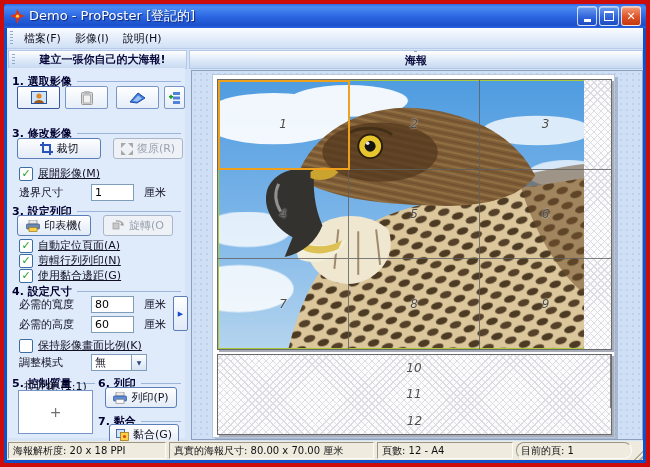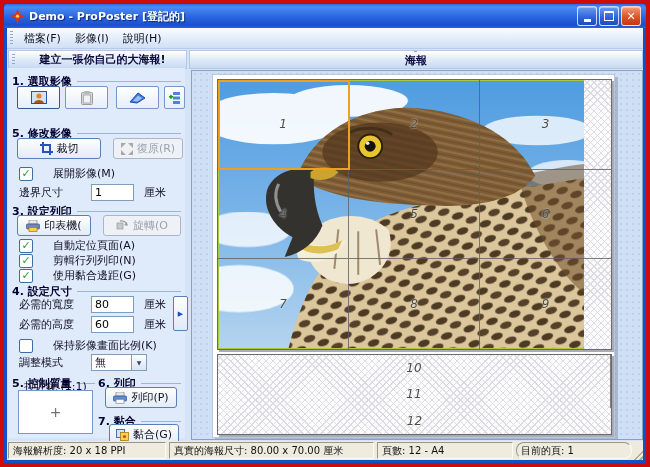--- a/index.html
+++ b/index.html
@@ -3,21 +3,21 @@
 <meta charset="utf-8">
 <style>
   html,body{margin:0;padding:0;background:#555;}
   #app{position:relative;width:650px;height:467px;background:#cc0b0b;font-family:"DejaVu Sans","Liberation Sans",sans-serif;overflow:hidden;}
   #win{position:absolute;left:4px;top:4px;right:4px;bottom:4px;background:#d6e4f8;border:3px solid #1250c8;border-top:none;border-radius:0 0 2px 2px;}
   
   #titlebar{position:absolute;left:-3px;right:-3px;top:0;height:24px;
     background:linear-gradient(180deg,#2a68e6 0%,#4a8cf4 12%,#2a64e0 55%,#1b50cc 88%,#2a64e0 100%);
     border-radius:4px 4px 0 0;display:flex;align-items:center;padding:0 4px;color:#fff;}
   #app-icon{width:15px;height:15px;margin:0 4px 0 2px;flex:0 0 auto;}
-  #title-text{font-size:11px;font-weight:bold;text-shadow:1px 1px 1px rgba(0,0,40,.6);white-space:nowrap;}
+  #title-text{font-size:13px;font-weight:normal;text-shadow:1px 1px 1px rgba(0,0,40,.6);white-space:nowrap;}
   #caption-buttons{margin-left:auto;display:flex;gap:2px;padding-right:1px;}
   .capbtn{width:18px;height:18px;border:1px solid rgba(255,255,255,.75);border-radius:3px;
     background:linear-gradient(180deg,#6c9cf0,#2e62d8 60%,#1e4cc0);display:flex;align-items:center;justify-content:center;
     color:#fff;font-size:10px;line-height:1;box-shadow:inset 0 1px 0 rgba(255,255,255,.4);}
   .capbtn.close{background:linear-gradient(180deg,#f49c7a,#dd5226 55%,#c23a12);}
   .glyph-min{display:block;width:7px;height:3px;background:#fff;margin-top:8px;}
   .glyph-max{display:block;width:8px;height:7px;border:1px solid #fff;border-top:2px solid #fff;}
   .glyph-x{font-weight:bold;font-size:11px;}
   
   #menubar{position:absolute;left:0;right:0;top:24px;height:20px;
@@ -38,21 +38,21 @@
   .row{position:absolute;display:flex;align-items:center;}
   .tbtn{width:41px;height:21px;border:1px solid #7a96c8;border-radius:2px;background:linear-gradient(180deg,#ffffff,#e6eef9);
     display:flex;align-items:center;justify-content:center;}
   .tbtn.first{border-color:#39569b;}
   .tbtn.narrow{width:19px;}
   .btn{height:21px;border:1px solid #5a7eb5;border-radius:3px;background:linear-gradient(180deg,#fefefe,#e2ebf7);
     display:flex;align-items:center;justify-content:center;gap:4px;font-size:11px;color:#101020;padding:0 5px;box-sizing:border-box;}
   .btn.disabled{color:#9aa2ae;border-color:#aab6c8;background:#eef1f6;}
   .chk{width:12px;height:12px;border:1px solid #3b6ea5;background:#fff;border-radius:2px;display:inline-flex;
     align-items:center;justify-content:center;font-size:11px;font-weight:bold;color:#21a121;line-height:1;flex:0 0 auto;}
-  .chk-label{margin-left:20px;}
+  .chk-label{margin-left:5px;text-decoration:underline;}
   .txt{height:17px;width:43px;border:1px solid #7f9db9;font-size:11px;padding:0 0 0 3px;box-sizing:border-box;font-family:inherit;}
   .unit{margin-left:10px;}
   .flabel{width:72px;flex:0 0 auto;}
   .combo{width:56px;height:17px;border:1px solid #7f9db9;background:#fff;display:flex;align-items:center;box-sizing:border-box;}
   .combo .val{flex:1;padding-left:3px;}
   .combo .arrow{width:14px;height:100%;border-left:1px solid #7f9db9;background:linear-gradient(180deg,#fdfefe,#d8e4f4);
     display:flex;align-items:center;justify-content:center;font-size:6px;color:#2a4a7c;}
   #size-spin{position:absolute;left:165px;top:228px;width:13px;height:33px;border:1px solid #5a7eb5;border-radius:2px;
     background:linear-gradient(180deg,#fff,#dfe9f6);display:flex;align-items:center;justify-content:center;
     color:#1a4cd0;font-size:7px;}
@@ -161,21 +161,21 @@
               <rect x="4" y="1" width="7" height="3" fill="#4f82d8"></rect>
               <rect x="4" y="5.5" width="7" height="3" fill="#4f82d8"></rect>
               <rect x="4" y="10" width="7" height="3" fill="#4f82d8"></rect>
               <rect x="0" y="5" width="4" height="1.6" fill="#18a018"></rect>
               <rect x="1.2" y="3.8" width="1.6" height="4" fill="#18a018"></rect>
             </svg>
       </div>
     </div>
 
     <div class="sec-title" style="top:58px">
-          <span>5. 修改影像</span>
+          <span>3. 修改影像</span>
         </div>
     <div class="row" style="left:9px;top:70px;gap:12px">
       <div class="btn" style="width:84px">
         <svg class="ic" width="13" height="13" viewBox="0 0 13 13">
               <path d="M3 0 V10 H13" fill="none" stroke="#2a52be" stroke-width="2"></path>
               <path d="M0 3 H10 V13" fill="none" stroke="#2a52be" stroke-width="2"></path>
             </svg>
         <span>裁切</span>
       </div>
       <div class="btn disabled" style="width:70px">
@@ -200,21 +200,21 @@
         </div>
     <div class="row" style="left:9px;top:147px;gap:12px">
       <div class="btn" style="width:74px">
         <svg class="ic" width="14" height="12" viewBox="0 0 14 12">
               <rect x="3" y="0" width="8" height="4" fill="#e8e8e8" stroke="#808080" stroke-width=".7"></rect>
               <rect x="0.5" y="4" width="13" height="5" rx="1" fill="#6c88b4" stroke="#3c5480" stroke-width=".7"></rect>
               <rect x="3" y="7.5" width="8" height="4" fill="#ffd24a" stroke="#a07818" stroke-width=".7"></rect>
             </svg>
         <span>印表機(</span>
       </div>
-      <div class="btn disabled" style="width:78px">
+      <div class="btn disabled" style="width:70px">
         <svg class="ic" width="13" height="11" viewBox="0 0 13 11">
               <rect x="1" y="3" width="6" height="6" fill="#c8c8c8" stroke="#989898" stroke-width=".7"></rect>
               <path d="M4 1 A6 6 0 0 1 11 5" fill="none" stroke="#a0a0a0" stroke-width="1.4"></path>
               <path d="M11 2 L11.6 6 L8 5 Z" fill="#a0a0a0"></path>
             </svg>
         <span>旋轉(O</span>
       </div>
     </div>
     <div class="row" style="left:11px;top:170px">
       <span class="chk">✓</span>

